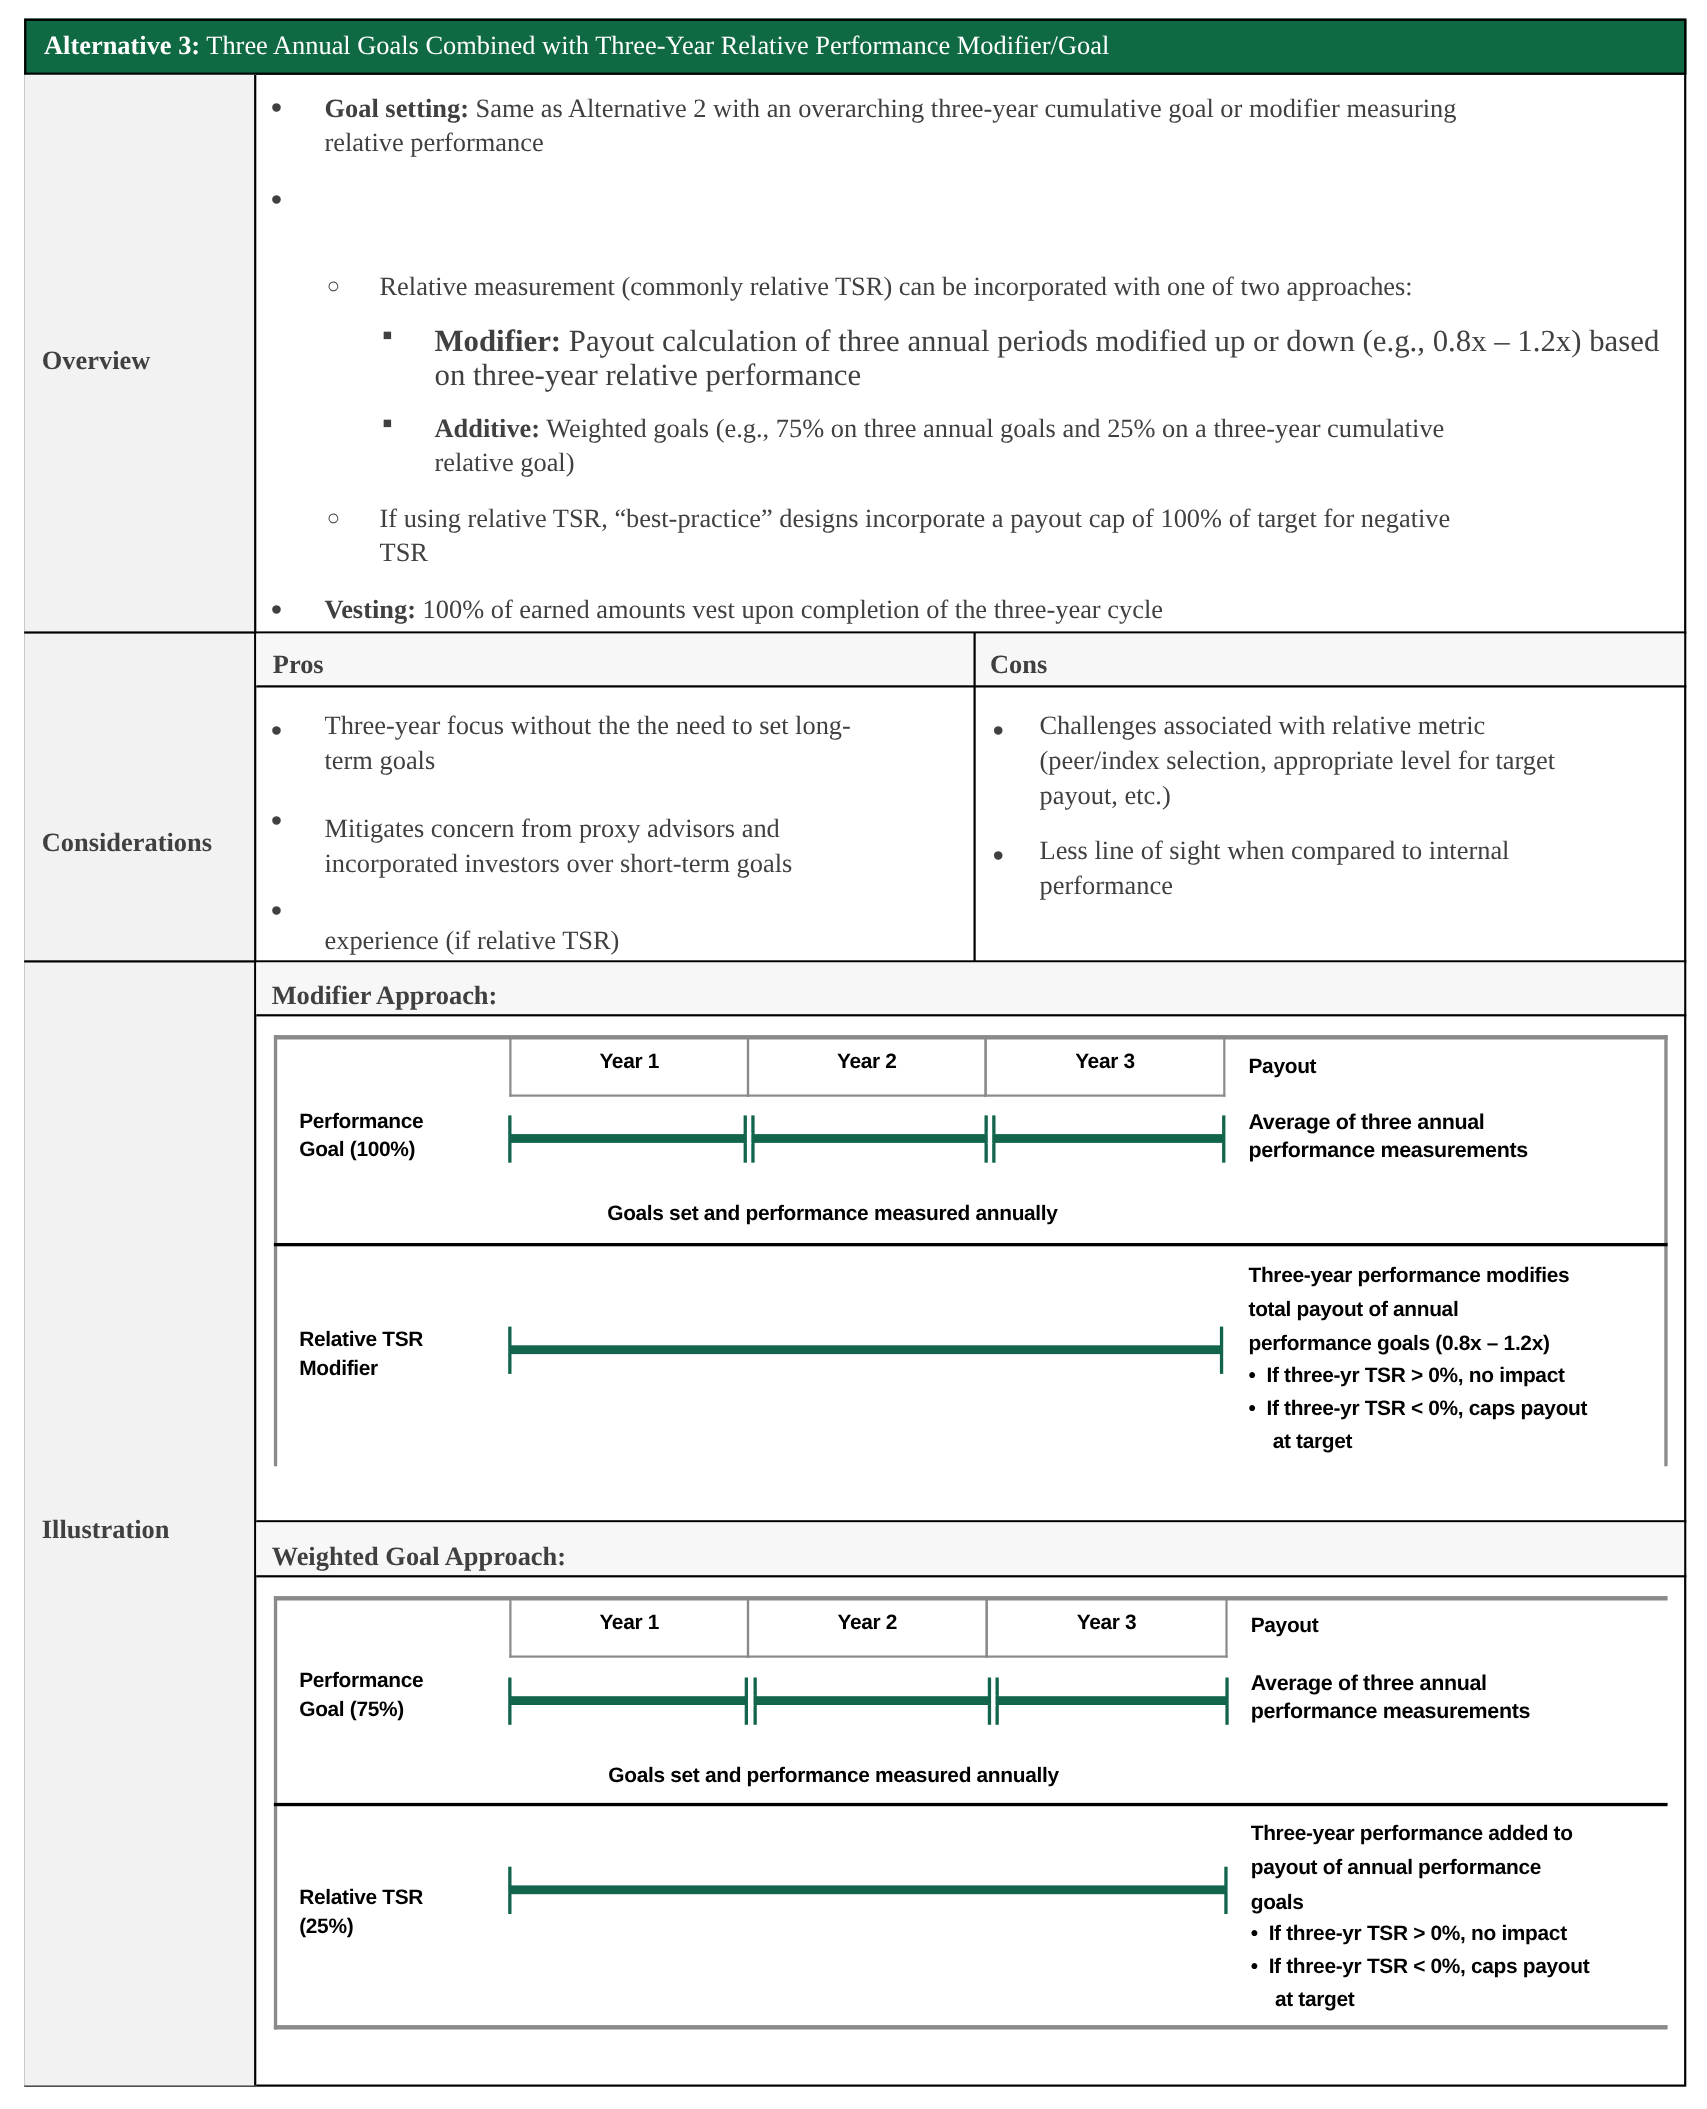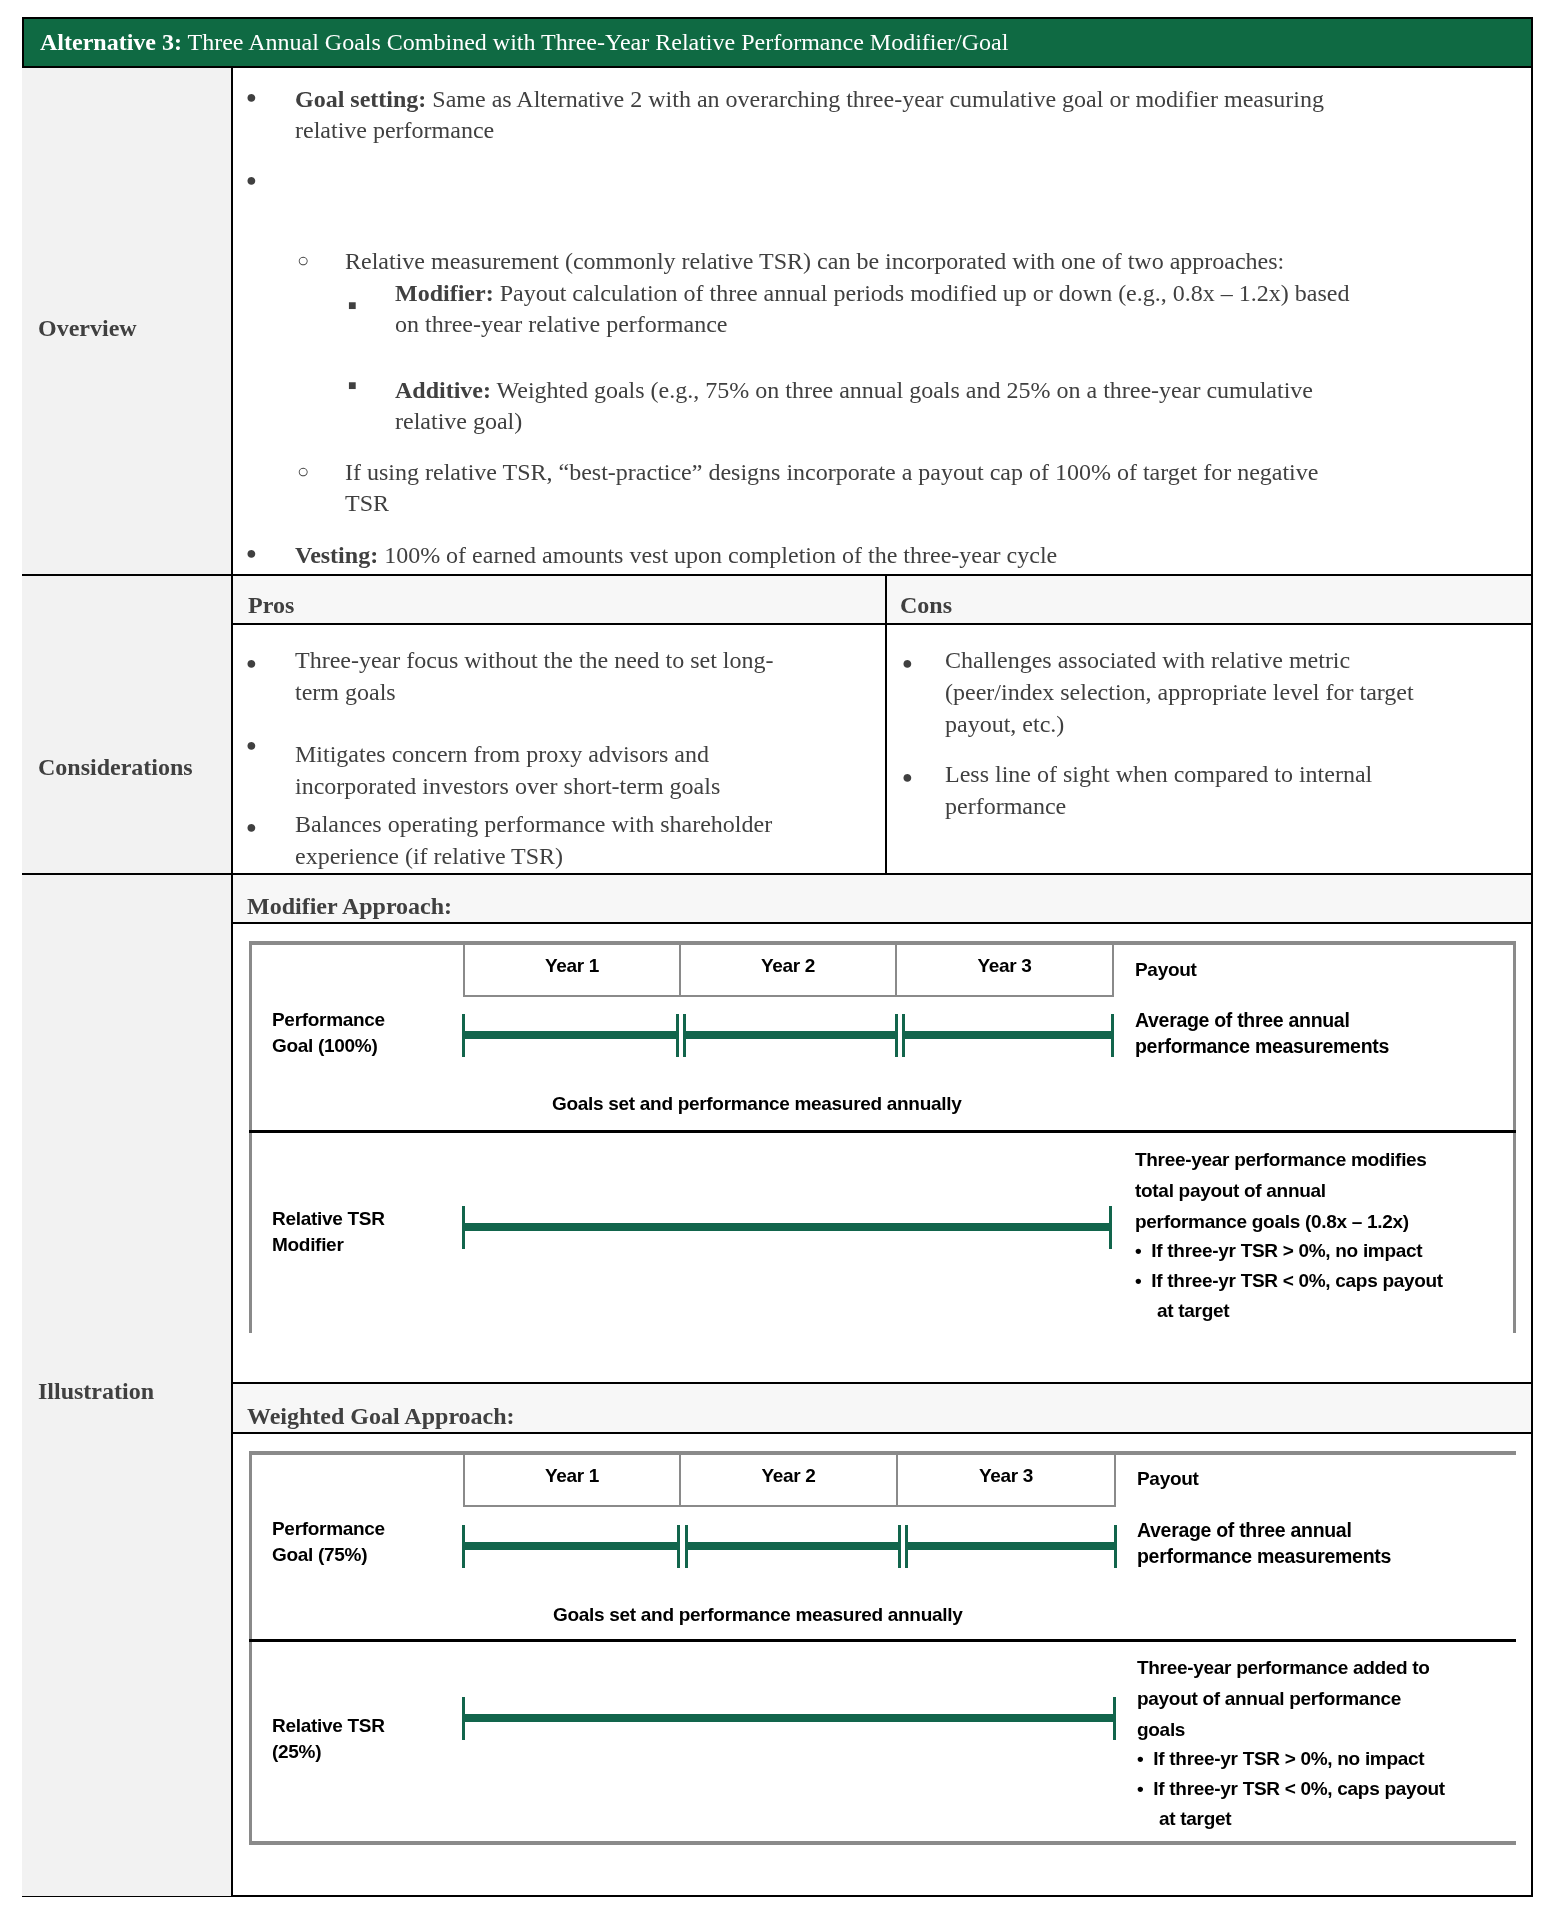--- a/index.html
+++ b/index.html
@@ -57,21 +57,21 @@
   </div>
 
   <span class="bul" style="left:13px;top:102px;">●</span>
 
   <span class="bul" style="left:64px;top:181px;font-size:20px;">○</span>
   <div class="txt" style="left:112px;top:178px;font-size:24px;line-height:31px;white-space:nowrap;">
     <span>Relative measurement (commonly relative TSR) can be incorporated with one of two approaches:</span>
   </div>
 
   <span class="bul" style="left:115px;top:230px;font-size:14px;">■</span>
-  <div class="txt" style="left:162px;top:210px;font-size:24px;line-height:31px;white-space:nowrap;">
+  <div class="txt" style="left:162px;top:227px;font-size:28px;line-height:31px;white-space:nowrap;">
     <b>Modifier:</b><span> Payout calculation of three annual periods modified up or down (e.g., 0.8x – 1.2x) based</span><br>
     <span>on three-year relative performance</span>
   </div>
 
   <span class="bul" style="left:115px;top:310px;font-size:14px;">■</span>
   <div class="txt" style="left:162px;top:307px;font-size:24px;line-height:31px;white-space:nowrap;">
     <b>Additive:</b><span> Weighted goals (e.g., 75% on three annual goals and 25% on a three-year cumulative</span><br>
     <span>relative goal)</span>
   </div>
 
@@ -97,21 +97,21 @@
   <span class="bul" style="left:13px;top:22px;">●</span>
   <div class="txt" style="left:62px;top:19px;white-space:nowrap;">
     <span>Three-year focus without the the need to set long-</span><br><span>term goals</span>
   </div>
   <span class="bul" style="left:13px;top:104px;">●</span>
   <div class="txt" style="left:62px;top:113px;white-space:nowrap;">
     <span>Mitigates concern from proxy advisors and</span><br><span>incorporated investors over short-term goals</span>
   </div>
   <span class="bul" style="left:13px;top:186px;">●</span>
   <div class="txt" style="left:62px;top:183px;white-space:nowrap;">
-    <span>Balances operating performance with shareholder</span><br><span>experience (if relative TSR)</span>
+    <br><span>experience (if relative TSR)</span>
   </div>
 </div>
 
 <div class="abs" style="left:887px;top:625px;width:644px;height:248px;font-size:24px;line-height:32px;">
   <span class="bul" style="left:15px;top:22px;">●</span>
   <div class="txt" style="left:58px;top:19px;white-space:nowrap;">
     <span>Challenges associated with relative metric</span><br><span>(peer/index selection, appropriate level for target</span><br><span>payout, etc.)</span>
   </div>
   <span class="bul" style="left:15px;top:136px;">●</span>
   <div class="txt" style="left:58px;top:133px;white-space:nowrap;">

